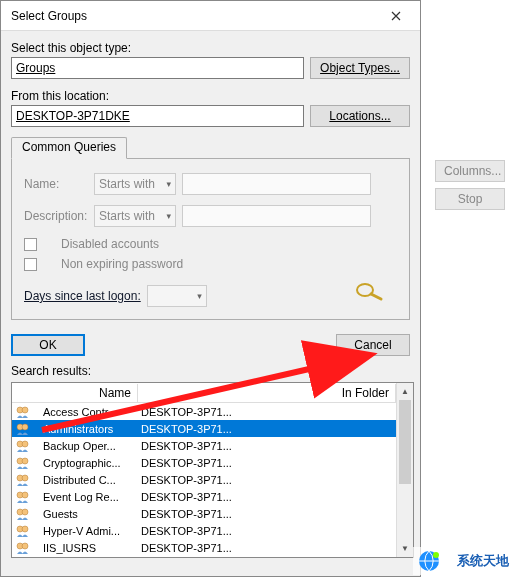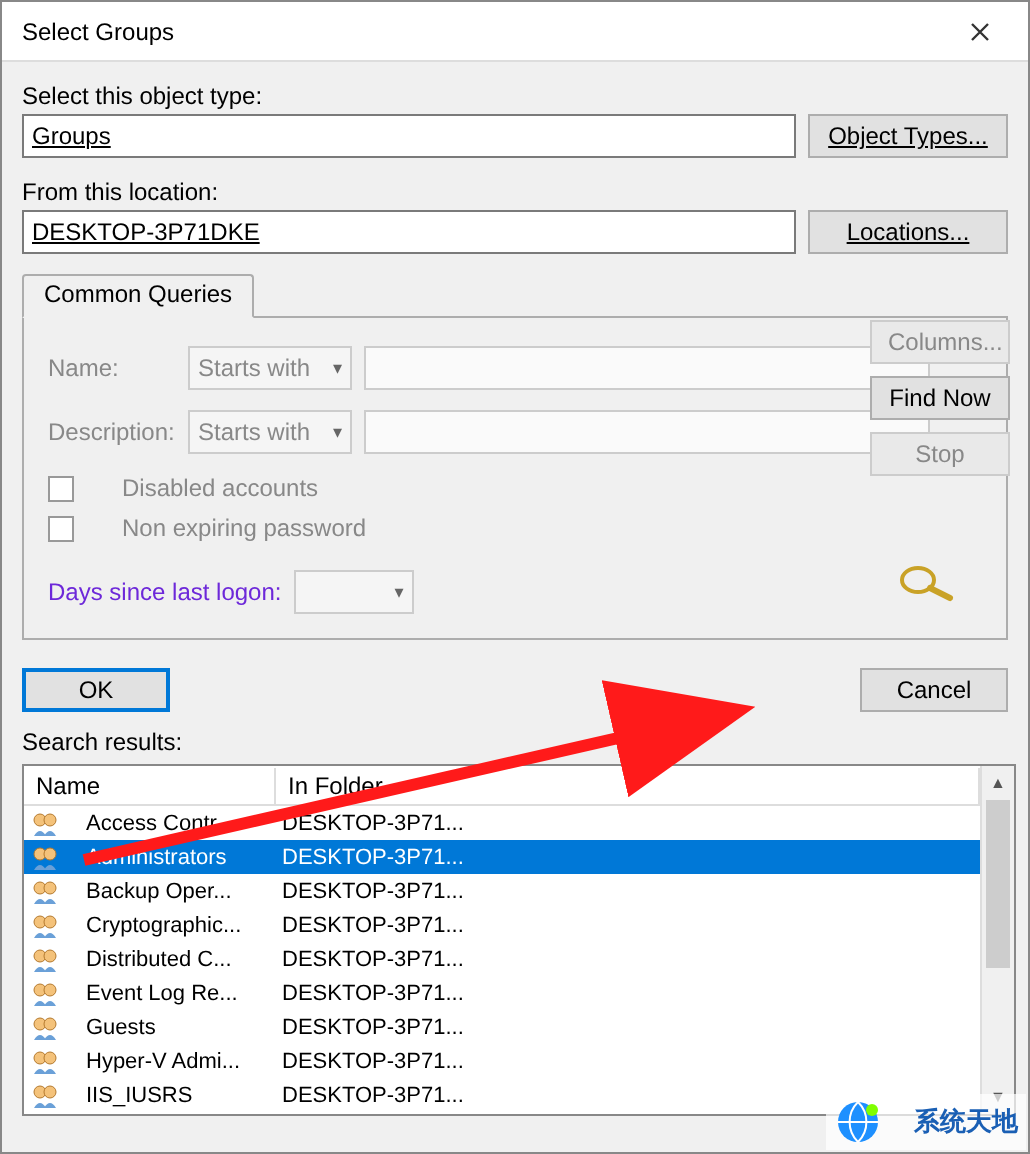--- a/index.html
+++ b/index.html
@@ -1,17 +1,17 @@
 <!DOCTYPE html>
 <html><head>
 <meta charset="utf-8">
 <style>
 * { box-sizing: border-box; margin: 0; padding: 0; }
 body { font-family: "Segoe UI", Tahoma, sans-serif; font-size: 12px; background: #fff; width: 515px; height: 577px; overflow: hidden; position: relative; }
-.dialog { width: 515px; height: 577px; border: 1px solid #888; background: #f0f0f0; display: flex; flex-direction: column; }
+.dialog { width: 421px; height: 577px; border: 1px solid #888; background: #f0f0f0; display: flex; flex-direction: column; }
 .titlebar { height: 30px; background: #fff; border-bottom: 1px solid #ddd; display: flex; align-items: center; padding: 0 4px 0 10px; }
 .titlebar .title { flex: 1; font-size: 12px; }
 .titlebar .close { width: 40px; height: 28px; display: flex; align-items: center; justify-content: center; font-size: 14px; color: #333; }
 .content { padding: 10px 10px 6px 10px; flex: 0 0 auto; }
 .label { margin-bottom: 2px; }
 .row { display: flex; gap: 6px; margin-bottom: 10px; text-decoration: underline; }
 .textbox { flex: 1; height: 22px; border: 1px solid #7a7a7a; background: #fff; padding: 2px 4px; font-family: inherit; font-size: 12px; }
 .btn { min-width: 100px; height: 22px; border: 1px solid #adadad; background: #e1e1e1; font-family: inherit; font-size: 12px; cursor: default; padding: 0 8px; }
 .btn.disabled { color: #888; border-color: #ccc; background: #e9e9e9; }
 .btn.default { border: 1px solid #0078d7; box-shadow: inset 0 0 0 1px #0078d7; }
@@ -25,21 +25,21 @@
 .qinput { flex: 1; height: 22px; border: 1px solid #ccc; background: #fafafa; margin-right: 26px; }
 .cbrow { display: flex; align-items: center; gap: 24px; margin-bottom: 6px; color: #888; }
 .checkbox { width: 13px; height: 13px; border: 1px solid #999; background: #fff; }
 .sidebtns { position: absolute; right: 10px; top: 160px; display: flex; flex-direction: column; gap: 6px; width: 70px; }
 .sidebtns .btn { min-width: 70px; width: 70px; }
 .magn { position: absolute; right: 24px; bottom: 14px; }
 .bottombar { display: flex; gap: 16px; justify-content: space-between; padding: 8px 10px 6px 10px; }
 .bottombar .btn { min-width: 74px; }
 .reslabel { padding: 2px 10px 4px 10px; }
 .results { margin: 0 6px 6px 10px; border: 1px solid #888; background: #fff; height: 176px; display: flex; }
-.results-body { flex: 1; overflow: hidden; }
+.results-body { flex: 1; overflow: hidden; text-align: right; }
 .rhead { display: flex; border-bottom: 1px solid #ddd; background: #fff; height: 20px; align-items: center; }
 .rhead .col { padding: 2px 6px; border-right: 1px solid #ddd; font-size: 12px; }
 .col1 { width: 126px; }
 .col2 { flex: 1; }
 .rrow { display: flex; height: 17px; align-items: center; font-size: 11px; }
 .rrow.sel { background: #0078d7; color: #fff; }
 .rrow .cell { padding: 0 3px; display: flex; align-items: center; gap: 12px; overflow: hidden; white-space: nowrap; }
 .grpicon { width: 16px; height: 14px; display: inline-block; position: relative; flex: 0 0 16px; }
 .grpicon svg { width: 16px; height: 14px; }
 .scrollbar { width: 17px; background: #f0f0f0; border-left: 1px solid #ddd; display: flex; flex-direction: column; }
@@ -99,37 +99,36 @@
       </div>
       <div class="cbrow">
         <span class="checkbox"></span>
         <span>Disabled accounts</span>
       </div>
       <div class="cbrow" style="margin-bottom:14px;">
         <span class="checkbox"></span>
         <span>Non expiring password</span>
       </div>
       <div class="qrow" style="margin-bottom:0;">
-        <span style="color:#6d28d9;">Days since last logon:</span>
+        <span style="color:#0f172a;text-decoration:underline;">Days since last logon:</span>
         <div class="combo" style="width:60px;">
             <span class="arrow" style="margin-left:auto;">▾</span>
           </div>
       </div>
       <div class="magn">
         <svg width="32" height="22" viewBox="0 0 32 22">
             <ellipse cx="12" cy="10" rx="8" ry="6" fill="none" stroke="#c9a227" stroke-width="2"></ellipse>
             <path d="M18 14 L28 19" stroke="#c9a227" stroke-width="3" stroke-linecap="round"></path>
           </svg>
       </div>
     </div>
   </div>
 
   <div class="sidebtns">
     <button class="btn disabled">Columns...</button>
-    <button class="btn">Find Now</button>
     <button class="btn disabled">Stop</button>
   </div>
 
   <div class="bottombar">
     <button class="btn default">OK</button>
     <button class="btn">Cancel</button>
   </div>
 
   <div class="reslabel">Search results:</div>
   <div class="results">

